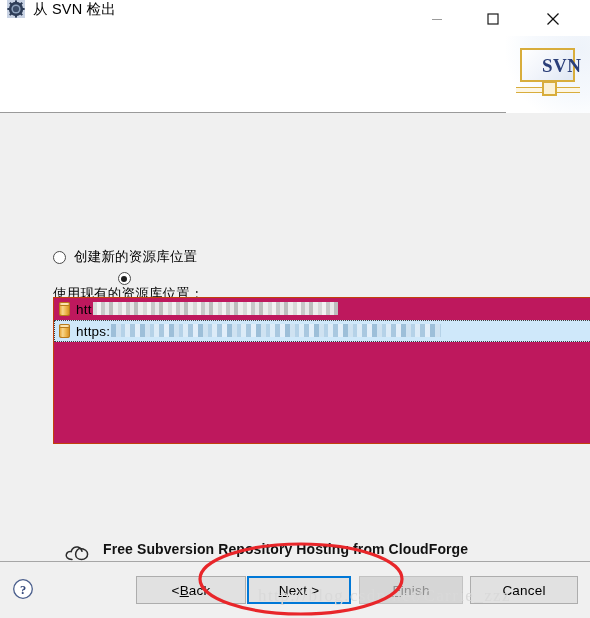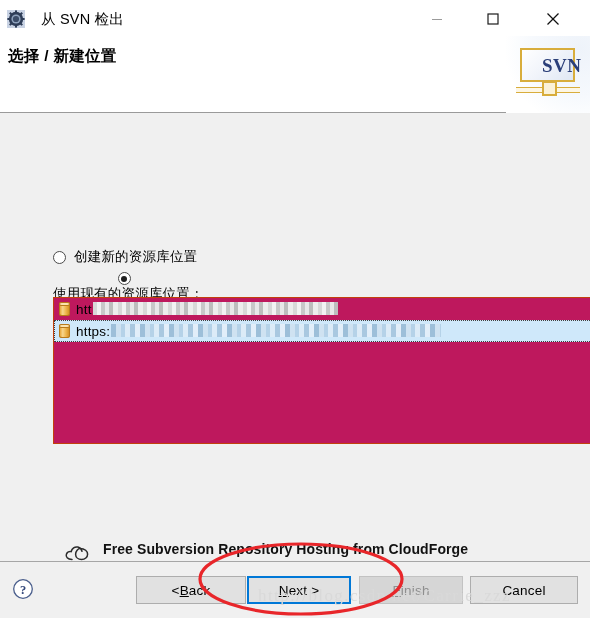--- a/index.html
+++ b/index.html
@@ -25,24 +25,22 @@
     background: #f0f0f0;
     display: flex;
     flex-direction: column;
   }
 
   
   #titlebar {
     height: 38px;
     background: #ffffff;
     display: flex;
-    align-items: center;
-    flex: none;
-    position: relative;
-    gap: 8px;
+    flex: none;
+    position: relative;
   }
   #app-icon {
     width: 18px; height: 18px;
     margin-left: 7px;
     margin-right: 8px;
     flex: none;
     position: relative;
   }
   #title-text {
     font-size: 14.5px;
@@ -394,21 +392,20 @@
     </div>
     <div class="winbtn" id="btn-close">
       <svg width="14" height="14" viewBox="0 0 14 14">
         <line x1="1.5" y1="1.5" x2="12.5" y2="12.5" stroke="#111111" stroke-width="1.2"></line>
         <line x1="12.5" y1="1.5" x2="1.5" y2="12.5" stroke="#111111" stroke-width="1.2"></line>
       </svg>
     </div>
   </div>
 
   <div id="header">
-    <div id="header-title">选择 / 新建位置</div>
     <div id="svn-logo">
       <div class="bgwash"></div>
       <div class="plate">
           <span>SVN</span>
         </div>
       <div class="rail"></div>
       <div class="knob"></div>
     </div>
   </div>
 

